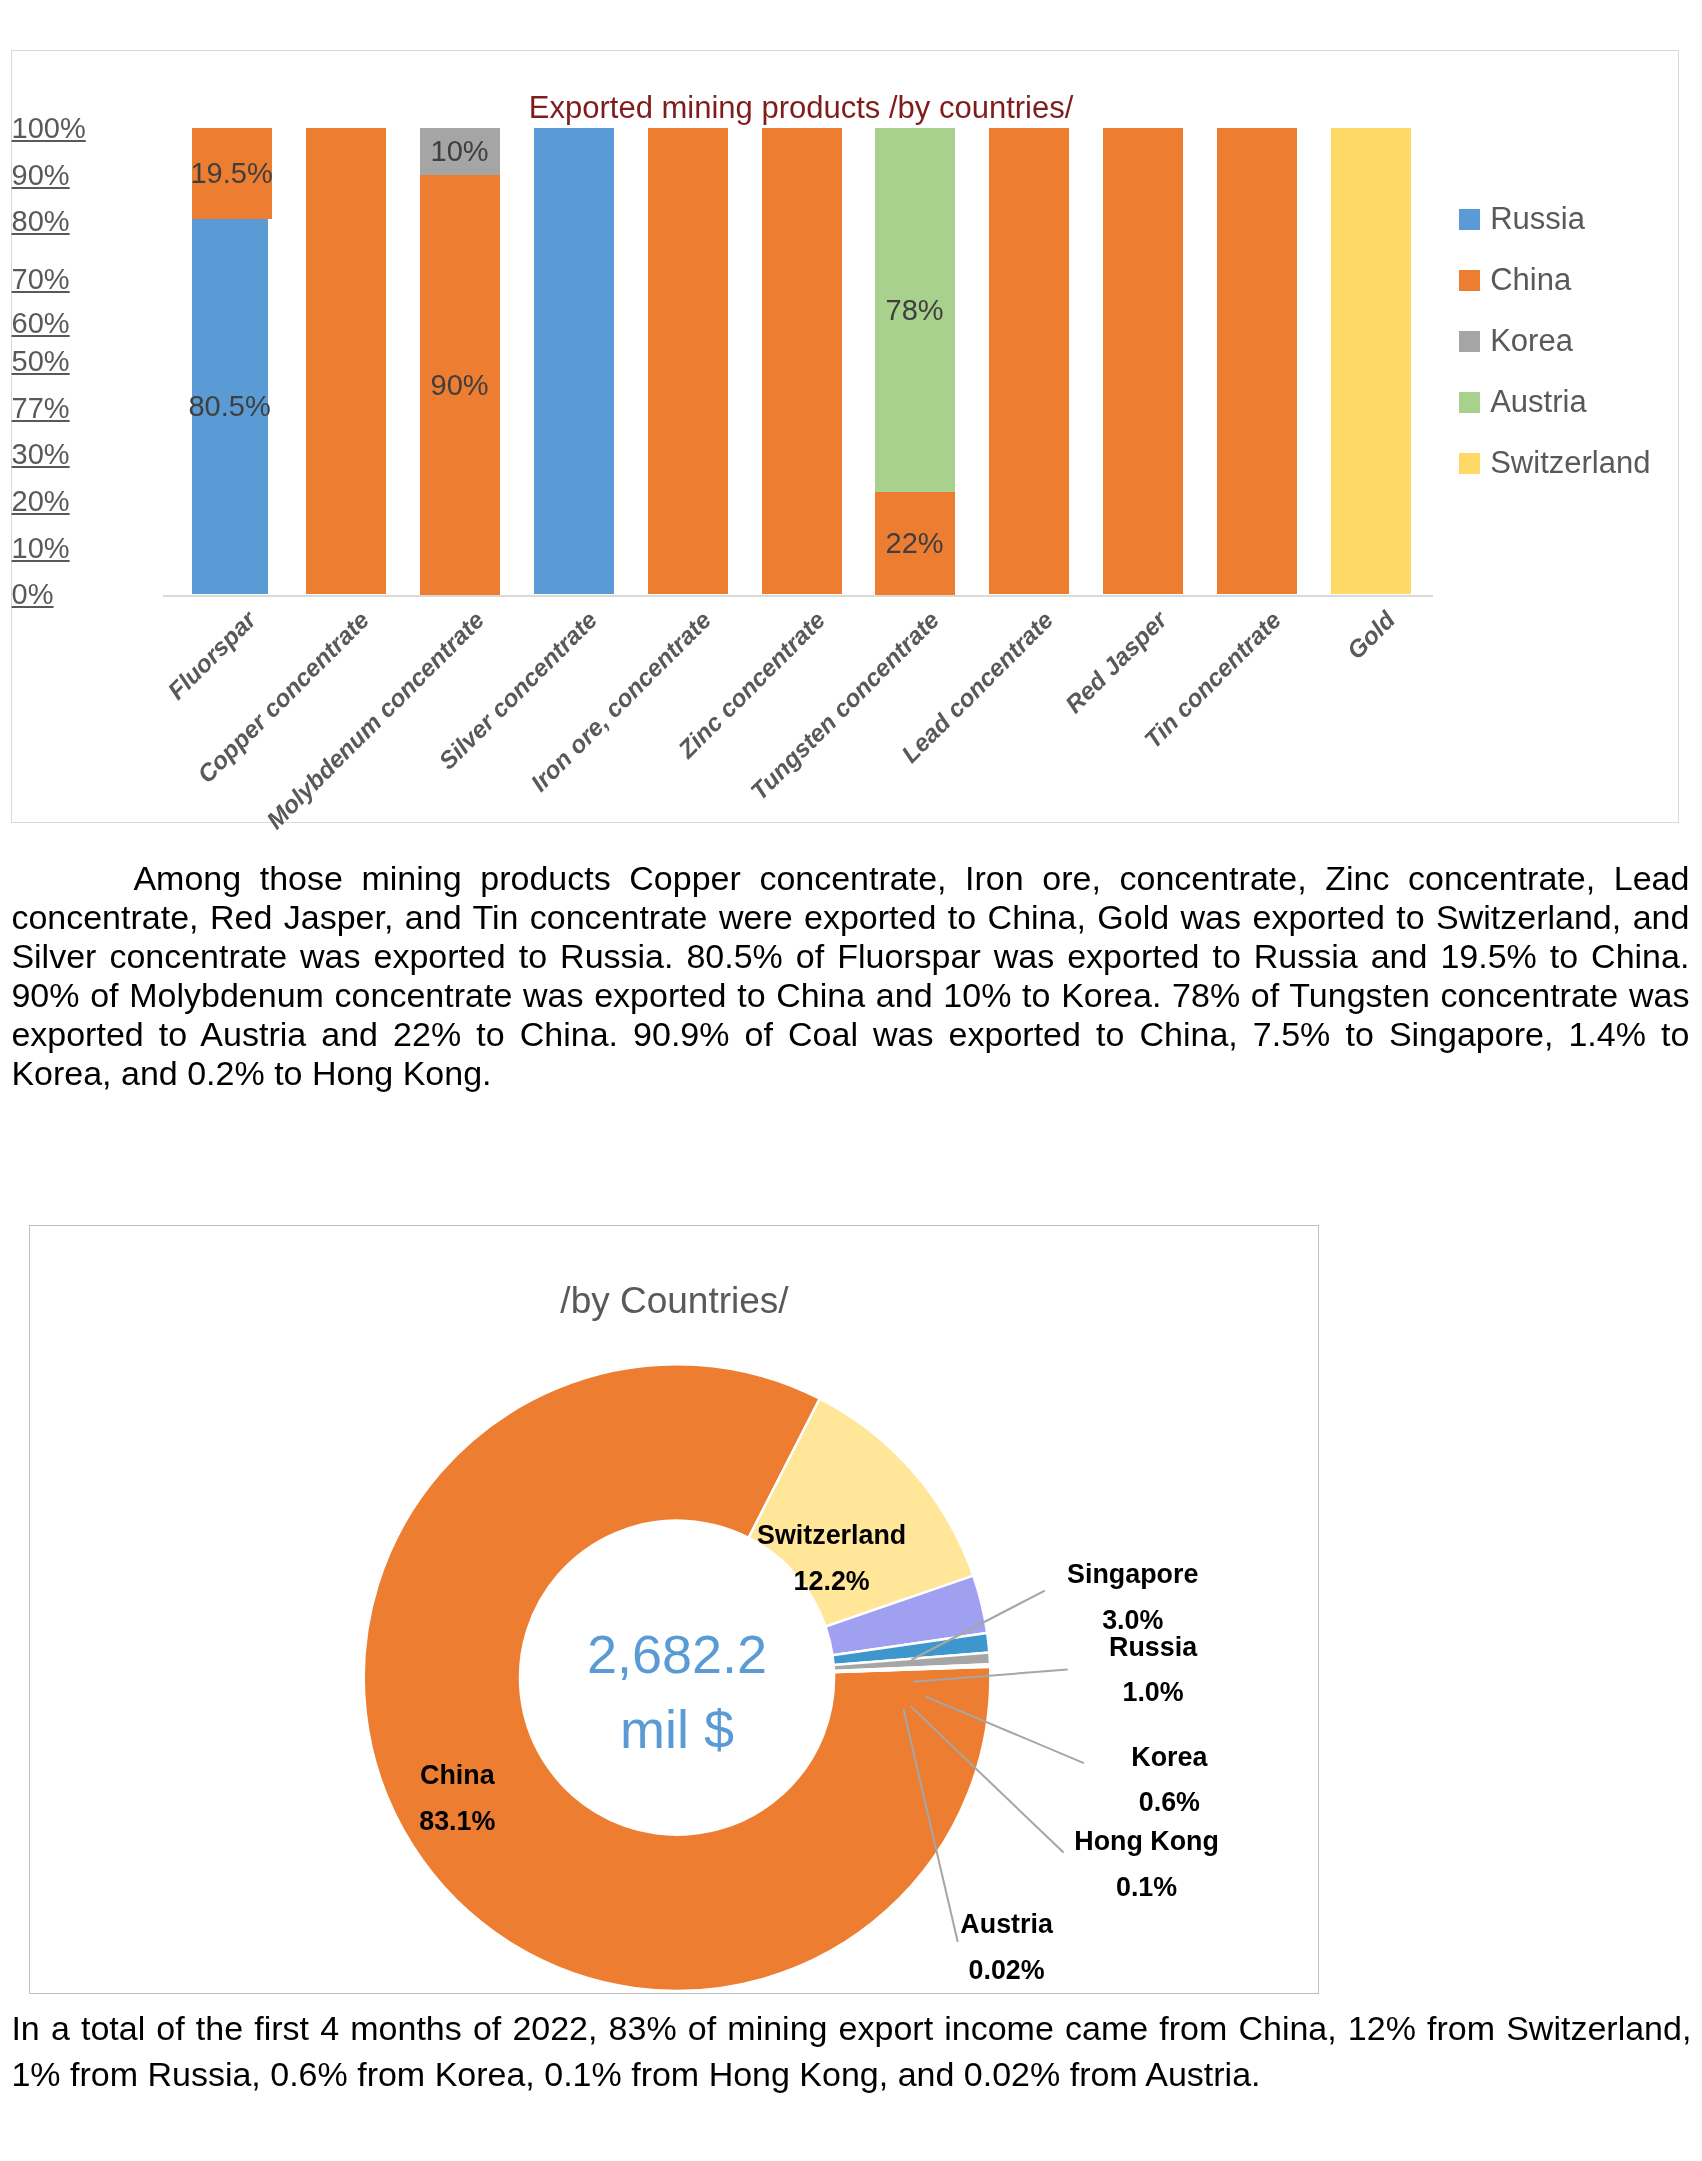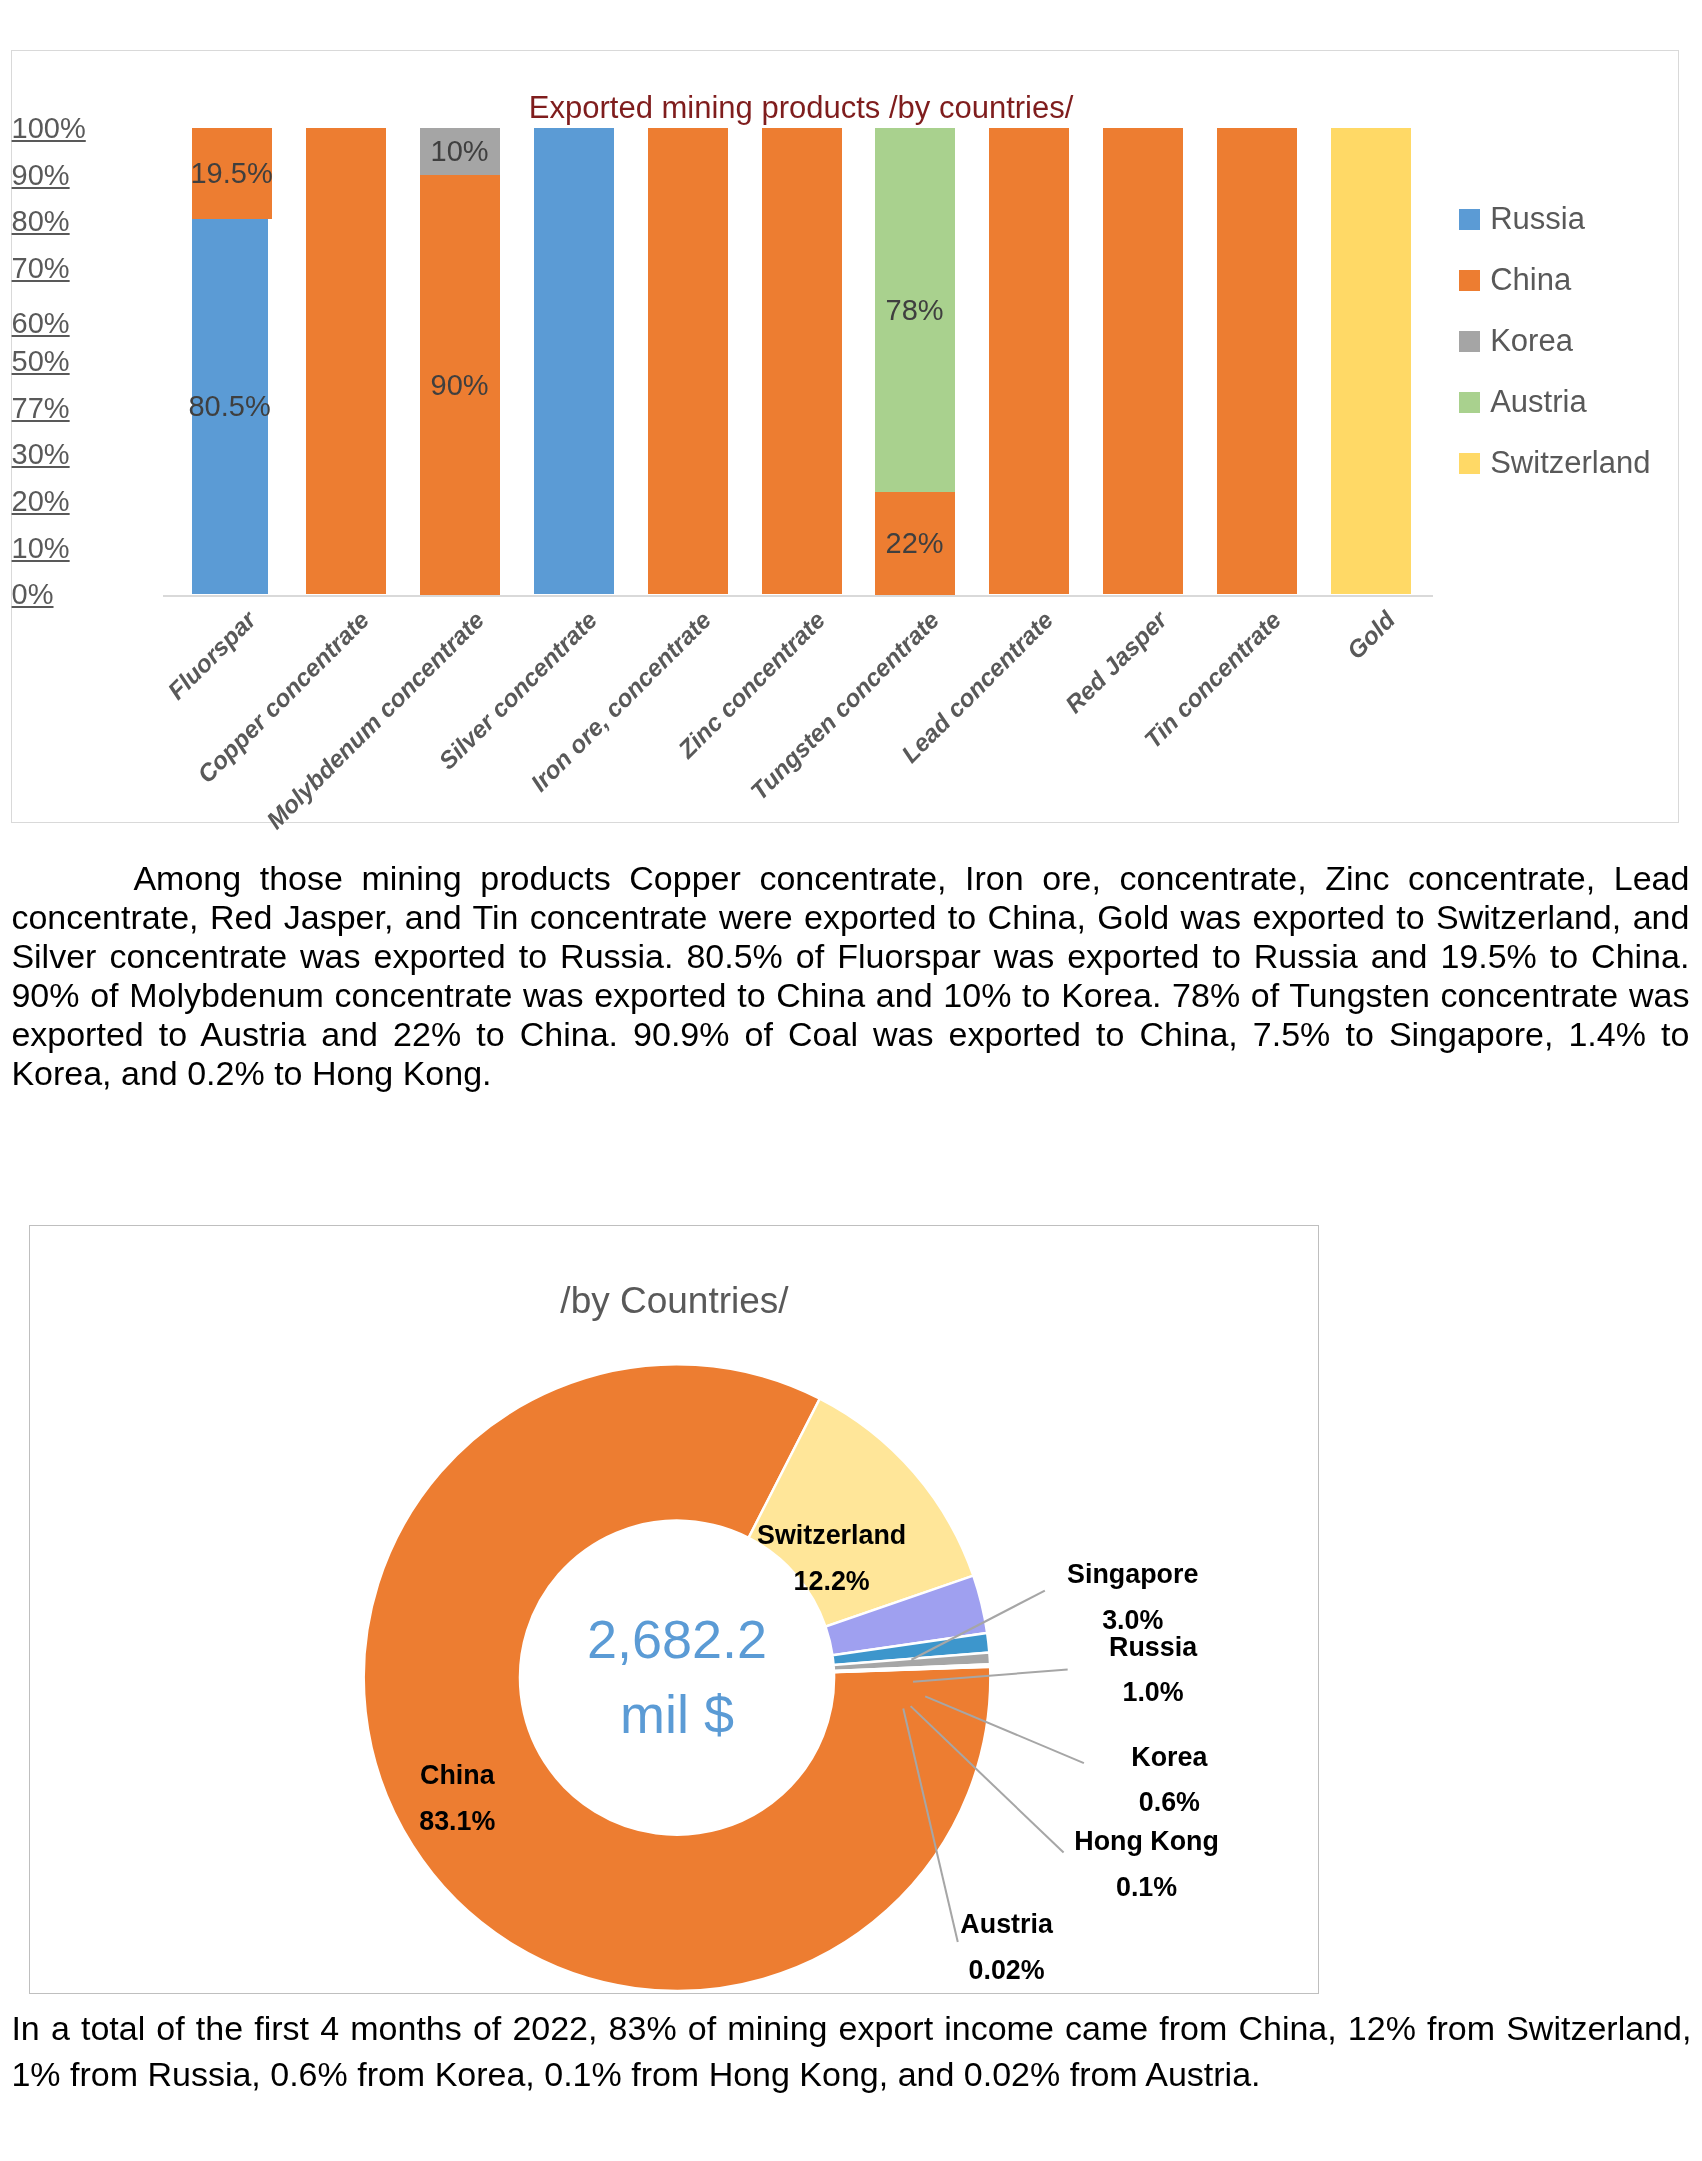--- a/index.html
+++ b/index.html
@@ -41,21 +41,21 @@
     position:absolute; left:11.4px; top:2005px; width:1680px;
     font-size:34px; line-height:46px; color:#000000; text-align:justify;
   }
 
   #donut-card { left:28.5px; top:1225px; width:1290px; height:769px; border:1.6px solid #BFBFBF; }
   #donut-title { position:absolute; left:0; top:46px; width:1290px; text-align:center;
     font-size:37px; line-height:57px; color:#595959; }
   #donut-svg { position:absolute; left:0; top:0; width:1290px; height:769px;
     font-family:"Liberation Sans", sans-serif; }
   #donut-center {
-    position:absolute; left:444px; top:376px; width:407px; text-align:center;
+    position:absolute; left:444px; top:391px; width:407px; text-align:center;
     font-size:54px; line-height:75px;
   }
   .pie-label { font-size:33px; font-weight:700; fill:#000000; }
 </style>
 </head>
 <body>
 
 <section class="card" id="bar-card">
   <div id="bar-title">Exported mining products /by countries/</div>
   <div id="bar-plot"></div>
@@ -66,21 +66,21 @@
       <div class="legend-item"><span class="legend-swatch" style="background: rgb(169, 209, 142);"></span><span class="legend-label">Austria</span></div>
       <div class="legend-item"><span class="legend-swatch" style="background: rgb(255, 217, 102);"></span><span class="legend-label">Switzerland</span></div>
     </div>
 <div class="ytick" style="top: 527px;">0%</div>
     <div class="ytick" style="top: 481px;">10%</div>
     <div class="ytick" style="top: 434px;">20%</div>
     <div class="ytick" style="top: 387px;">30%</div>
     <div class="ytick" style="top: 341px;">77%</div>
     <div class="ytick" style="top: 294px;">50%</div>
     <div class="ytick" style="top: 248px; margin-top: 8px;">60%</div>
-    <div class="ytick" style="top: 201px;">70%</div>
+    <div class="ytick" style="top: 212px;">70%</div>
     <div class="ytick" style="top: 154px;">80%</div>
     <div class="ytick" style="top: 108px;">90%</div>
     <div class="ytick" style="top: 61px;">100%</div>
     <div id="baseline" style="left: 151px; top: 544px; width: 1270px;"></div>
     <div class="seg" style="left: 180px; width: 76px; top: 168px; height: 375px; background: rgb(91, 155, 213);">
       <span class="seg-label">80.5%</span>
     </div>
     <div class="seg" style="left: 180px; width: 80px; top: 77px; height: 91px; background: rgb(237, 125, 49);">
       <span class="seg-label">19.5%</span>
     </div>

